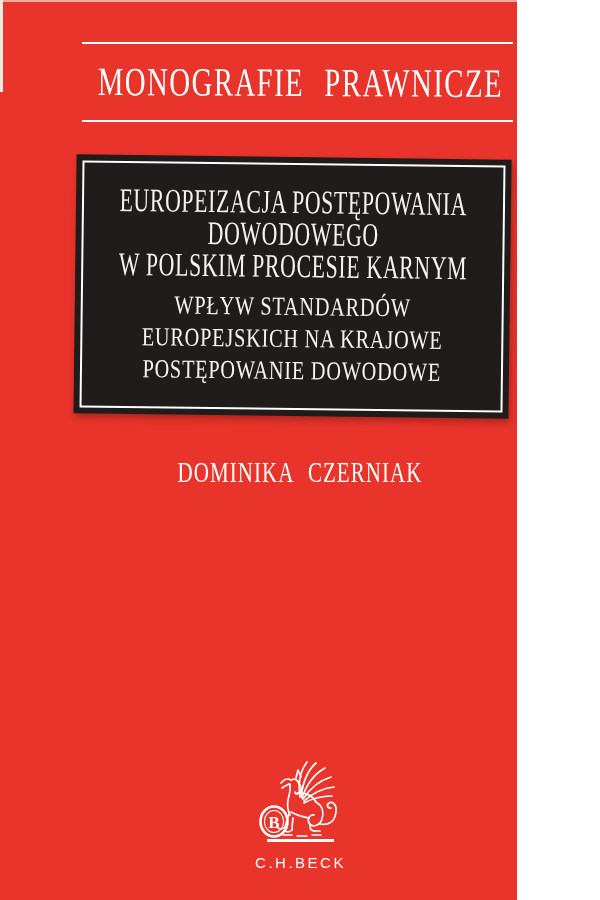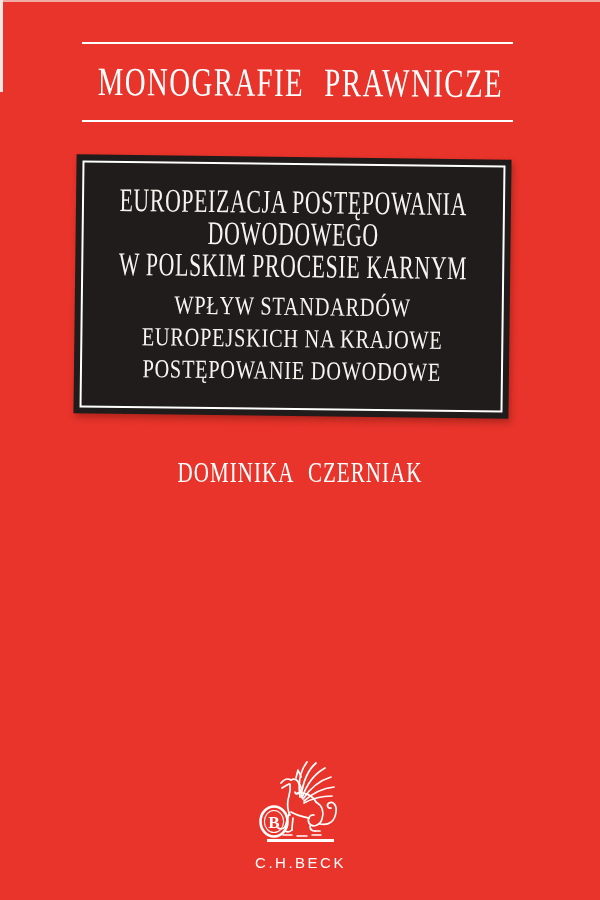--- a/index.html
+++ b/index.html
@@ -1,21 +1,21 @@
 <!DOCTYPE html>
 <html style="--cover-red: #e8342b; --panel-black: #201c1b;"><head>
 <meta charset="utf-8">
 <style>
   html,body{margin:0;padding:0;}
   :root{
     --cover-red:#e8342b;
     --panel-black:#201c1b;
   }
   .cover{
-    position:relative;width:600px;height:900px;overflow:hidden;
+    position:relative;width:517px;height:900px;overflow:hidden;
     background:var(--cover-red);
     font-family:"Liberation Serif",serif;
   }
   
   .edge-top{position:absolute;top:0;left:0;width:600px;height:2px;background:#f1c9c2;opacity:.8;}
   .edge-left{position:absolute;top:0;left:0;width:3px;height:92px;background:#f6e7e2;}
 
   
   .rule{position:absolute;left:82px;width:431px;height:2px;background:#ffffff;}
   .rule-top{top:42px;}

